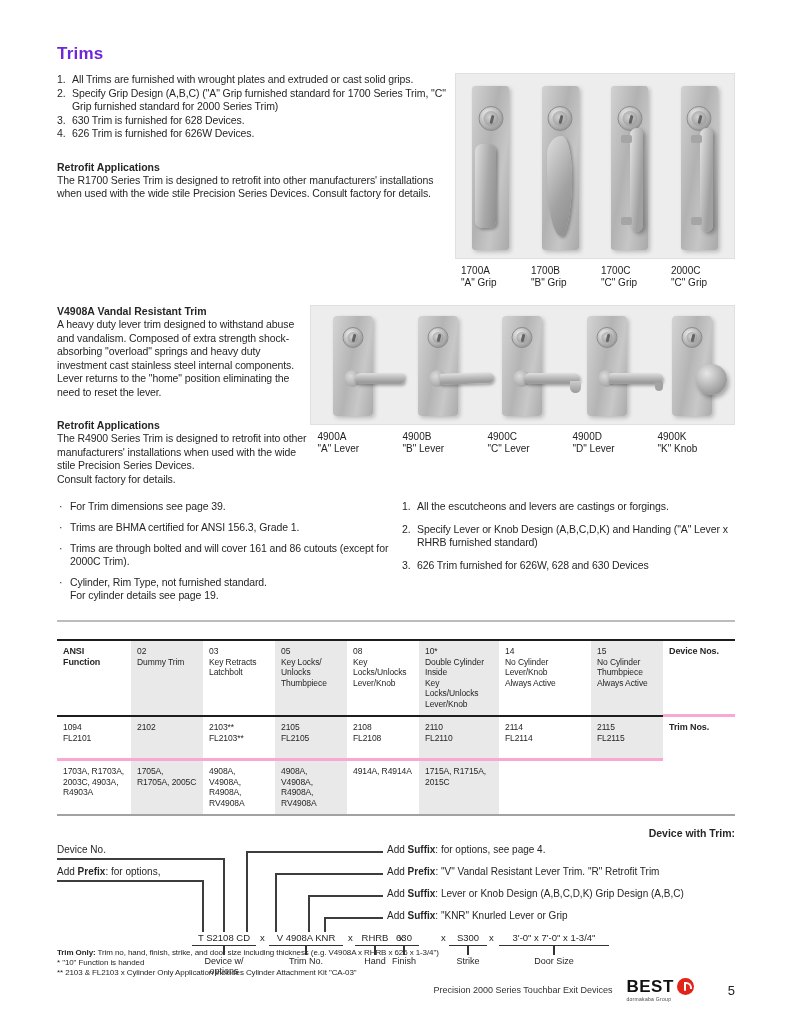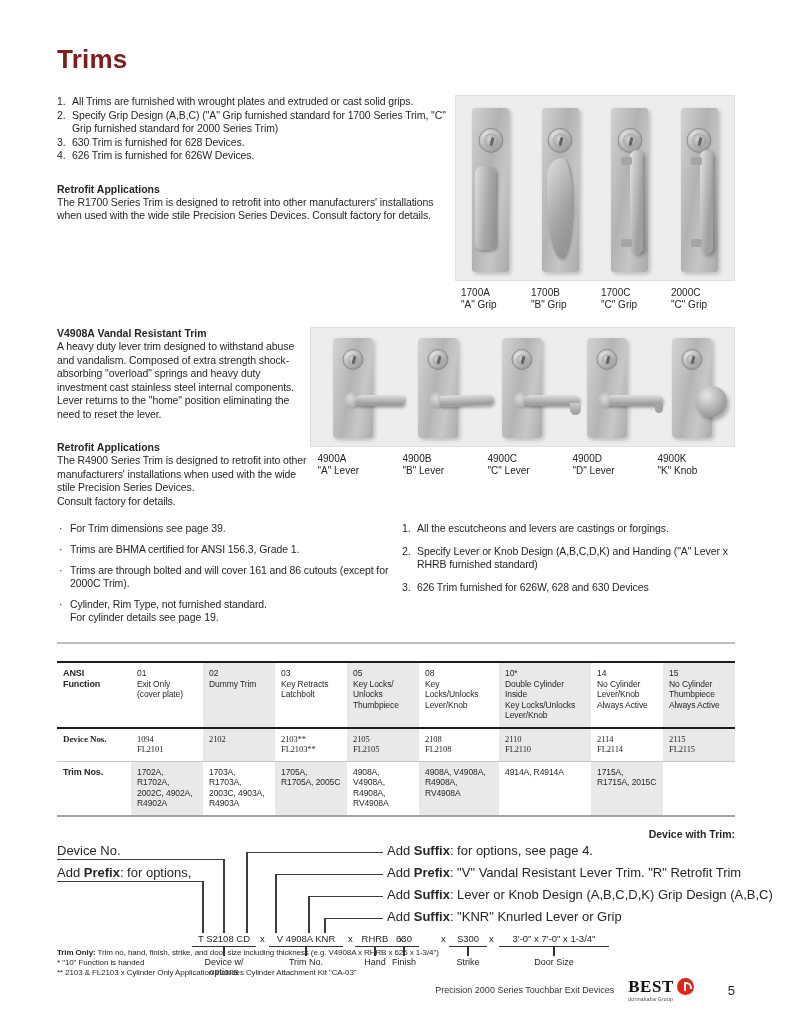--- a/index.html
+++ b/index.html
@@ -8,21 +8,21 @@
     width:791px; height:1024px; overflow:hidden;
     font-family:"Liberation Sans","DejaVu Sans",sans-serif;
     color:#262626;
   }
   .page {
     width:791px; height:1024px;
     padding:44px 56px 22px 57px;
     display:flex; flex-direction:column;
     position:relative;
   }
-  h1.title { font-size:26px; font-weight:700; letter-spacing:.2px; color:#7f1d1d; margin-bottom:20px; }
+  h1.title { font-size:17px; font-weight:700; letter-spacing:.2px; color:#6d28d9; margin-bottom:9px; }
 
   .body-txt { font-size:10.5px; line-height:13.5px; letter-spacing:-0.1px; }
   .subhead  { font-size:10.5px; font-weight:700; margin-top:20px; margin-bottom:1px; }
   .pre { white-space:pre-line; }
 
   
   .num-row { display:flex; font-size:10.5px; line-height:13.5px; letter-spacing:-0.1px; }
   .num-row .num { flex:0 0 15px; }
   .num-row .txt { flex:1; }
   .intro-list .num-row { margin-bottom:0px; }
@@ -99,43 +99,43 @@
   
   .lightrule { border:none; border-top:2px solid #bcbcbc; margin-top:10px; }
   .spec-grid { display:grid; margin-top:17px;
     grid-template-columns:74px 72px 72px 72px 72px 80px 92px 72px 72px;
     border-top:2px solid #1d1d1d; border-bottom:2px solid #a2a2a2;
     font-size:8.5px; line-height:10.5px; letter-spacing:-0.1px; }
   .spec-grid .cell { padding:5px 6px 6px 6px; }
   .spec-grid .cell.shade { background:#e9e9e9; }
   .spec-grid .cell.rowlab { font-weight:700; font-size:9px; }
   .spec-grid .r1 { border-bottom:2px solid #1d1d1d; min-height:54px; }
-  .spec-grid .r2 { border-bottom:1px solid #f9a8d4; min-height:33px;font-family:Liberation Serif, serif; }
+  .spec-grid .r2 { border-bottom:3px solid #f9a8d4; min-height:33px; }
   .spec-grid .r3 { min-height:44px; }
 
   
   .diag-head { font-size:10.5px; font-weight:700; margin-top:11px;text-align:right; }
   .diagram { position:relative; height:142px; margin-top:5px; }
-  .callout { position:absolute; font-size:13px; line-height:10px; white-space:nowrap; background:transparent;text-align:right; }
+  .callout { position:absolute; font-size:10px; line-height:10px; white-space:nowrap; background:transparent;text-align:right; }
   .callout b { font-weight:700; }
   .dline { position:absolute; background:#3d3d3d; }
   .dgroup { position:absolute; text-align:center; }
   .dgroup .code { font-size:9.5px; line-height:12px; white-space:nowrap; color:#1f1f1f; }
   .dgroup .bar { border-top:1.5px solid #333; margin-top:1px; }
   .dgroup .tick { width:1.5px; height:9px; background:#333; margin:0 auto; }
   .dgroup .glabel { font-size:9px; line-height:10px; margin-top:1px; white-space:pre-line; }
   .dsep { position:absolute; font-size:9.5px; line-height:12px; color:#1f1f1f; }
 
   
   .footnotes { margin-top:8px; font-size:8px; line-height:10px; letter-spacing:-0.1px; }
   .footnotes b { font-weight:700; }
   .footer { margin-top:auto; display:flex; align-items:center; justify-content:flex-end; }
   .footer .prod { font-size:9px; color:#333; margin-right:14px; }
   .logo { display:flex; flex-direction:column; align-items:flex-start; margin-right:34px; }
-  .logo .row { display:flex; align-items:flex-end;font-family:Liberation Serif, serif; }
+  .logo .row { display:flex; align-items:flex-end; }
   .logo .best { font-size:17px; font-weight:900; letter-spacing:.5px; color:#111; line-height:17px; }
   .logo .dot { width:17px; height:17px; border-radius:50%; background:#e2231a; margin-left:3px; position:relative; }
   .logo .dot::before { content:""; position:absolute; left:7px; top:4px; width:2.5px; height:9px; background:#fff; border-radius:2px; }
   .logo .dot::after { content:""; position:absolute; left:7px; top:4px; width:6px; height:5px;
     border:2px solid #fff; border-left:none; border-bottom:none; border-radius:0 6px 0 0; }
   .logo .sub { font-size:5px; color:#444; letter-spacing:.3px; margin-top:1px; }
   .pagenum { font-size:13px; color:#222; }
 </style>
 </head>
 <body>
@@ -337,25 +337,20 @@
           <span class="txt">626 Trim furnished for 626W, 628 and 630 Devices</span>
         </div>
       </div>
   </div>
 
   <hr class="lightrule">
 
   <div id="spec-table" class="spec-grid">
       <div class="cell rowlab pre r1">ANSI
 Function</div>
-      <div class="cell r1">
-        <div>01</div>
-        <div class="pre">Exit Only
-(cover plate)</div>
-      </div>
       <div class="cell r1 shade">
         <div>02</div>
         <div class="pre">Dummy Trim</div>
       </div>
       <div class="cell r1">
         <div>03</div>
         <div class="pre">Key Retracts
 Latchbolt</div>
       </div>
       <div class="cell r1 shade">
@@ -397,21 +392,20 @@
 FL2105</div>
       <div class="cell pre r2">2108
 FL2108</div>
       <div class="cell pre r2 shade">2110
 FL2110</div>
       <div class="cell pre r2">2114
 FL2114</div>
       <div class="cell pre r2 shade">2115
 FL2115</div>
       <div class="cell rowlab r3">Trim Nos.</div>
-      <div class="cell r3 shade">1702A, R1702A, 2002C, 4902A, R4902A</div>
       <div class="cell r3">1703A, R1703A, 2003C, 4903A, R4903A</div>
       <div class="cell r3 shade">1705A, R1705A, 2005C</div>
       <div class="cell r3">4908A, V4908A, R4908A, RV4908A</div>
       <div class="cell r3 shade">4908A, V4908A, R4908A, RV4908A</div>
       <div class="cell r3">4914A, R4914A</div>
       <div class="cell r3 shade">1715A, R1715A, 2015C</div>
     </div>
 
   <div class="diag-head">Device with Trim:</div>
   <div id="diagram" class="diagram">

